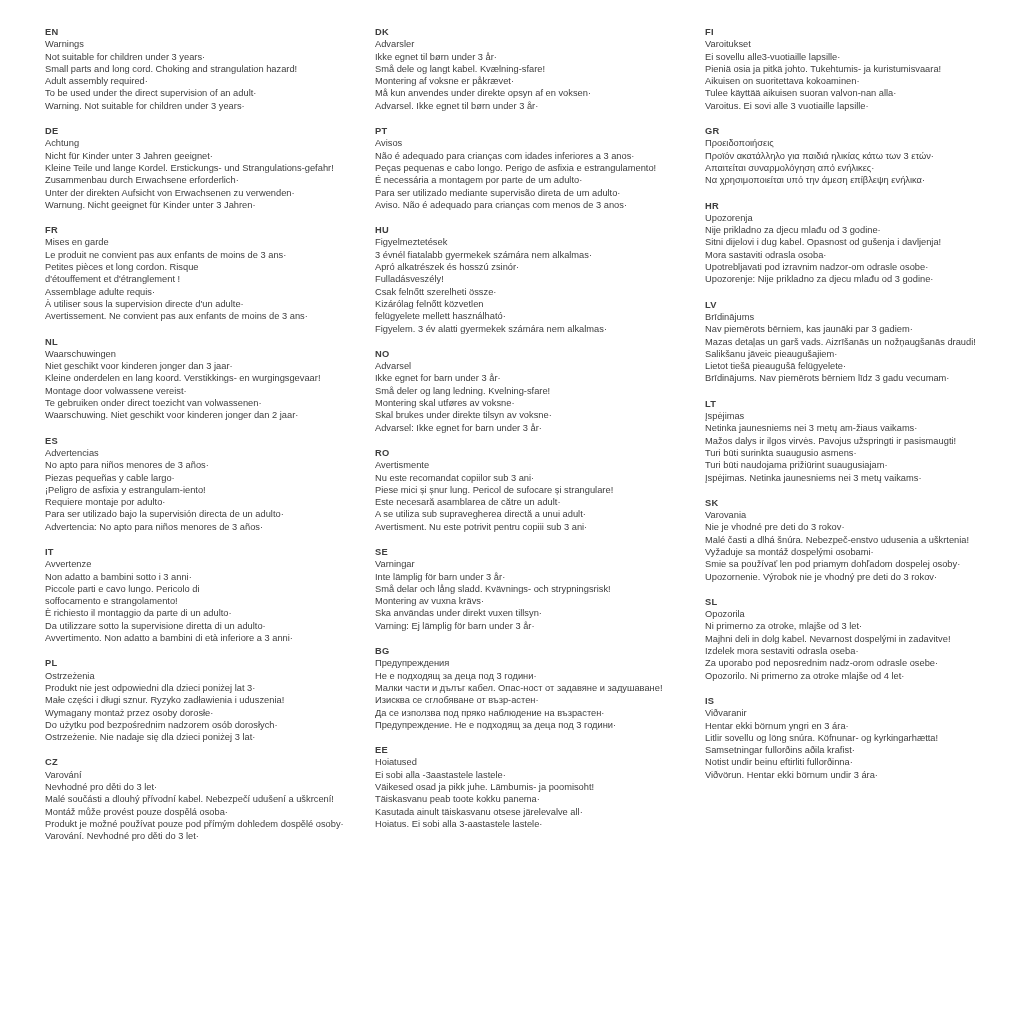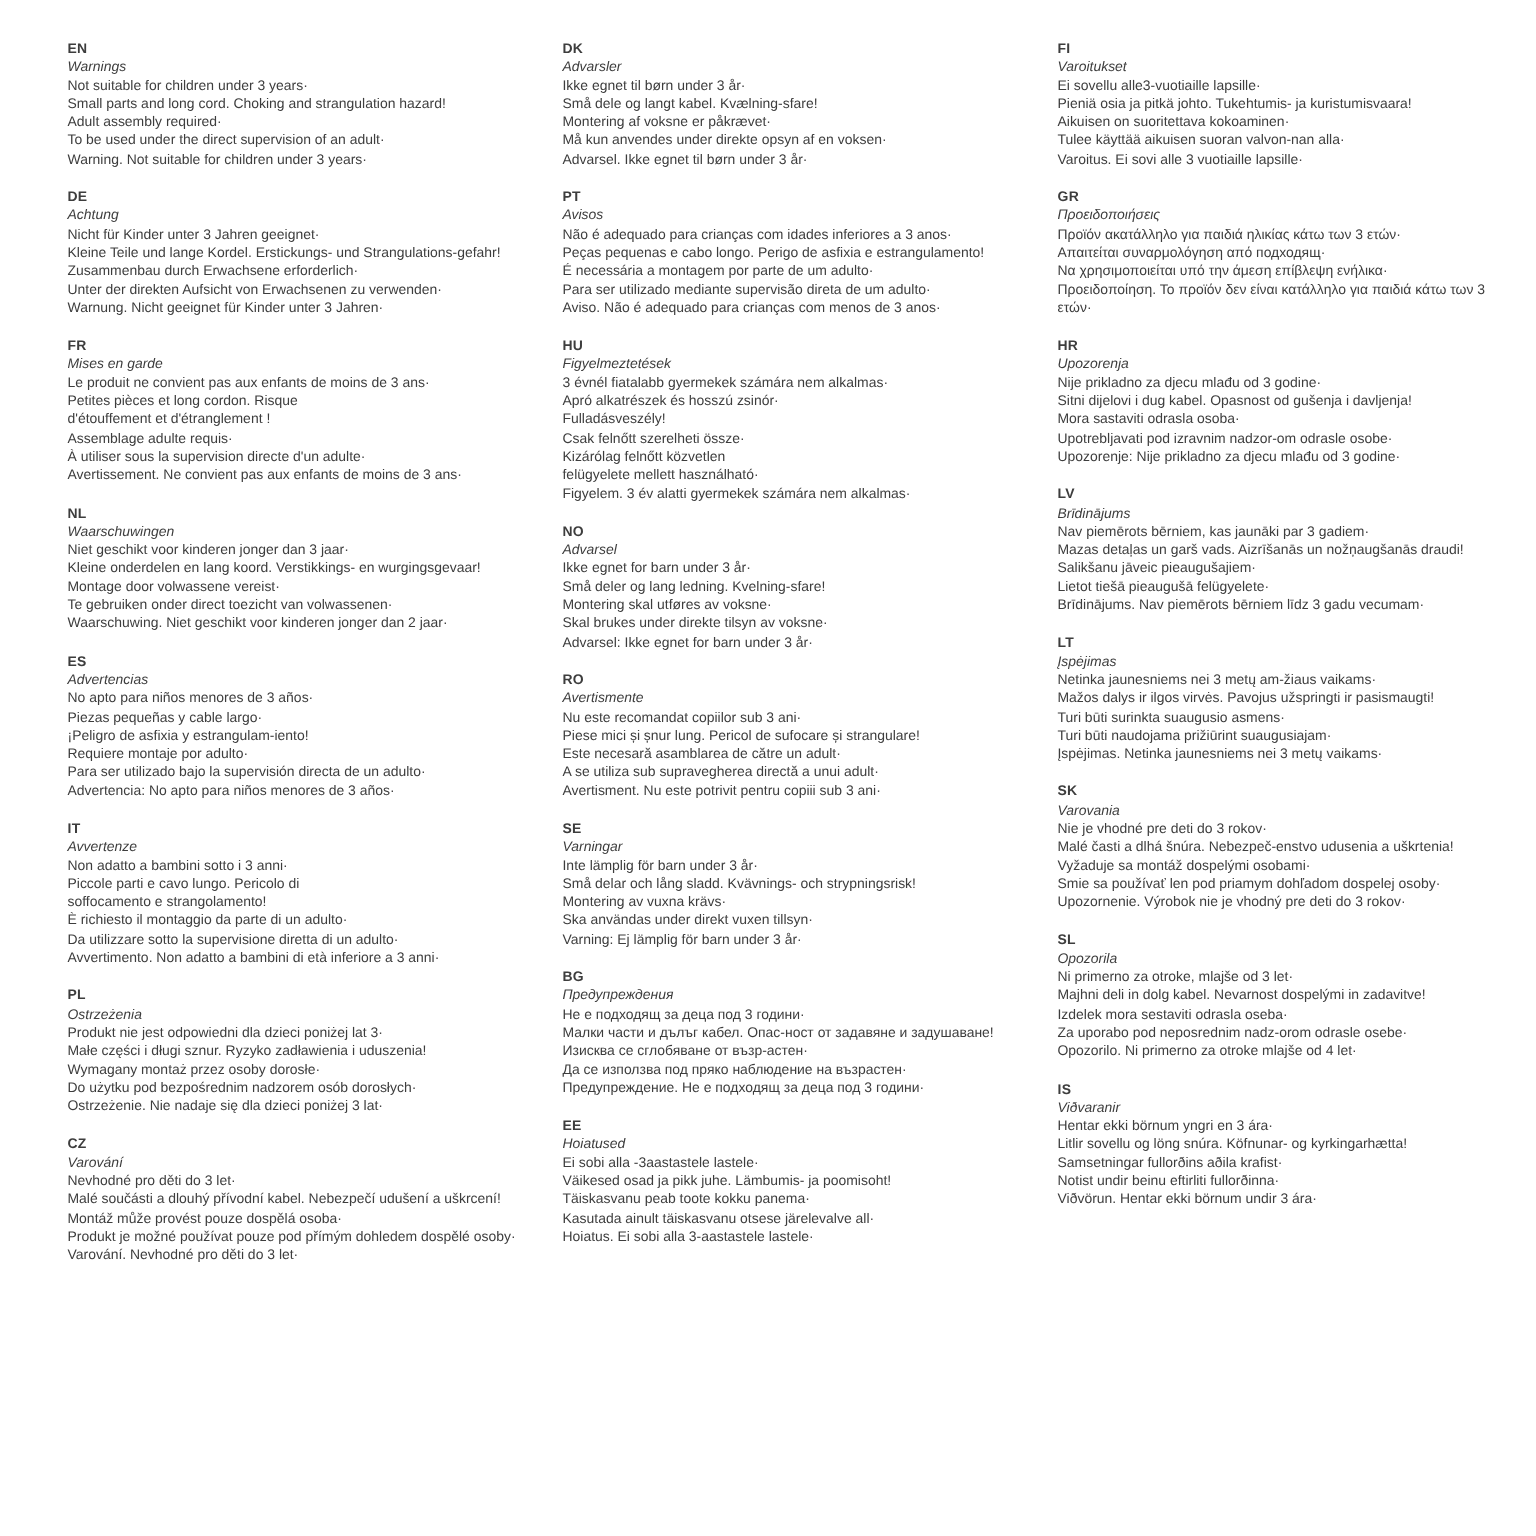--- a/index.html
+++ b/index.html
@@ -28,21 +28,20 @@
   }
   .lang-section {
     margin-bottom: 13px;
   }
   .lang-code {
     font-weight: bold;
     letter-spacing: 0.2px;
   }
   .section-title {
     font-weight: normal;
-    font-style: italic;
   }
   .warning-line {
     font-weight: normal;
   }
 </style>
 </head>
 <body>
 
 <div class="page">
     <div class="col">
@@ -205,23 +204,22 @@
         <div class="warning-line">Ei sovellu alle3-vuotiaille lapsille·</div>
         <div class="warning-line">Pieniä osia ja pitkä johto. Tukehtumis- ja kuristumisvaara!</div>
         <div class="warning-line">Aikuisen on suoritettava kokoaminen·</div>
         <div class="warning-line">Tulee käyttää aikuisen suoran valvon-nan alla·</div>
         <div class="warning-line">Varoitus. Ei sovi alle 3 vuotiaille lapsille·</div>
       </section>
       <section class="lang-section">
         <div class="lang-code">GR</div>
         <div class="section-title">Προειδοποιήσεις</div>
         <div class="warning-line">Προϊόν ακατάλληλο για παιδιά ηλικίας κάτω των 3 ετών·</div>
-        <div class="warning-line">Απαιτείται συναρμολόγηση από подходящ·</div>
+        <div class="warning-line">Απαιτείται συναρμολόγηση από ενήλικες·</div>
         <div class="warning-line">Να χρησιμοποιείται υπό την άμεση επίβλεψη ενήλικα·</div>
-        <div class="warning-line">Προειδοποίηση. Το προϊόν δεν είναι κατάλληλο για παιδιά κάτω των 3 ετών·</div>
       </section>
       <section class="lang-section">
         <div class="lang-code">HR</div>
         <div class="section-title">Upozorenja</div>
         <div class="warning-line">Nije prikladno za djecu mlađu od 3 godine·</div>
         <div class="warning-line">Sitni dijelovi i dug kabel. Opasnost od gušenja i davljenja!</div>
         <div class="warning-line">Mora sastaviti odrasla osoba·</div>
         <div class="warning-line">Upotrebljavati pod izravnim nadzor-om odrasle osobe·</div>
         <div class="warning-line">Upozorenje: Nije prikladno za djecu mlađu od 3 godine·</div>
       </section>

